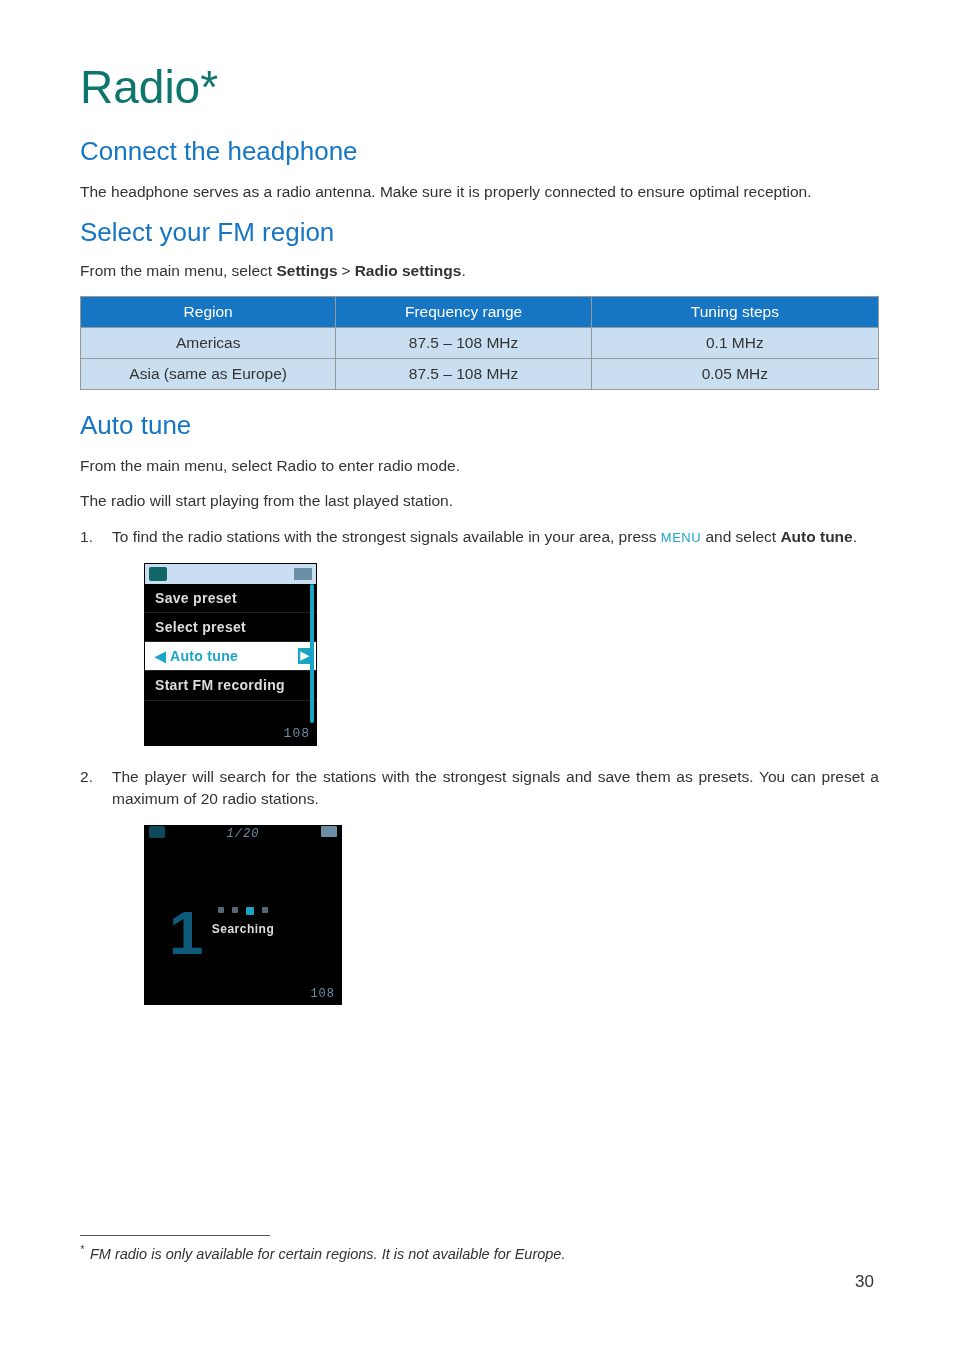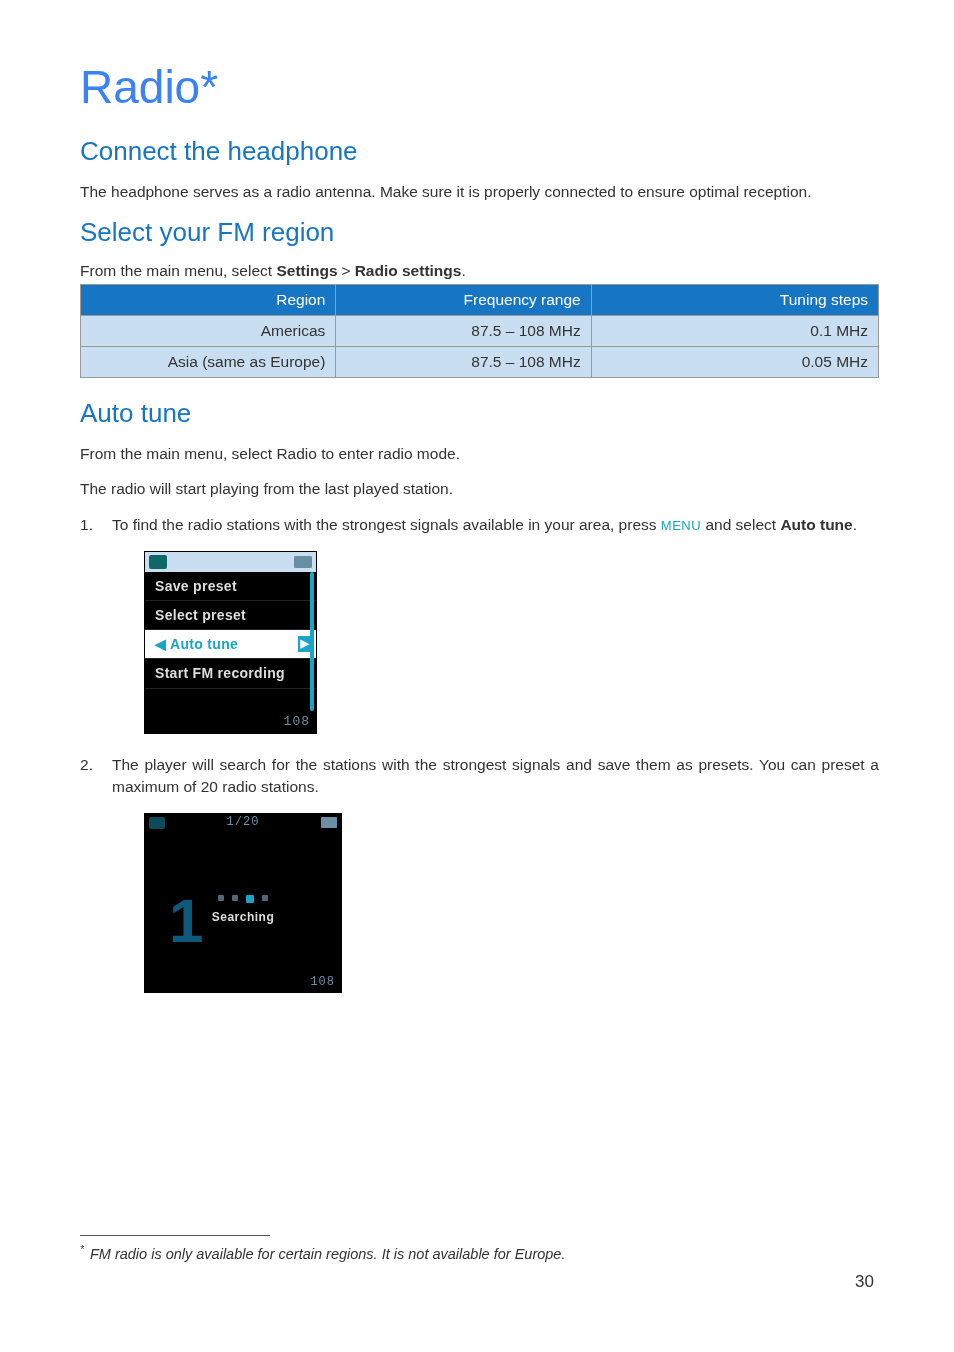--- a/index.html
+++ b/index.html
@@ -1,25 +1,25 @@
 <!DOCTYPE html>
 <html><head>
   <meta charset="utf-8">
   <style>
     * { box-sizing: border-box; margin: 0; padding: 0; }
     body { width: 954px; height: 1352px; background: #fff; font-family: Arial, Helvetica, sans-serif; color: #333; position: relative; }
     .page { padding: 60px 75px 30px 80px; }
-    h1.title { color: #3b82f6; font-weight: 400; font-size: 46px; margin-bottom: 22px; }
+    h1.title { color: #0f766e; font-weight: 400; font-size: 46px; margin-bottom: 22px; }
     h2.section { color: #1776c3; font-weight: 400; font-size: 26px; margin-top: 8px; margin-bottom: 14px; }
     p.body { font-size: 15.5px; color: #333; margin-bottom: 14px; line-height: 1.4; }
-    .nav-hint { font-size: 15.5px; margin-bottom: 4px; }
+    .nav-hint { font-size: 15.5px; margin-bottom: 16px; }
     .nav-hint .bold { font-weight: 600; }
     .nav-hint .gt { margin: 0 4px; }
     table.region { border-collapse: collapse; width: 100%; margin-top: 2px; margin-bottom: 20px; border: 1px solid #999; }
-    table.region th, table.region td { border: 1px solid #999; padding: 6px 10px; text-align: right; font-size: 15.5px; font-weight: 400; }
+    table.region th, table.region td { border: 1px solid #999; padding: 6px 10px; text-align: center; font-size: 15.5px; font-weight: 400; }
     table.region th { background: #1776c3; color: #fff; }
     table.region td { background: #c9dff1; }
     .col1 { width: 32%; }
     .col2 { width: 32%; }
     .col3 { width: 36%; }
     ol.steps { list-style: none; counter-reset: step; margin-top: 12px; }
     ol.steps > li { counter-increment: step; position: relative; padding-left: 32px; font-size: 15.5px; line-height: 1.45; margin-bottom: 10px; text-align: justify; }
     ol.steps > li::before { content: counter(step) "."; position: absolute; left: 0; top: 0; }
     ol.steps .bold { font-weight: 600; }
     ol.steps .menu-label { color: #1aa5c6; font-size: 13px; letter-spacing: 0.5px; }
@@ -32,21 +32,21 @@
     .dev-body { background: #000; padding: 0; }
     .dev-item { padding: 4px 10px; font-size: 14px; font-weight: 700; color: #ddd; border-bottom: 1px solid #222; letter-spacing: 0.3px; }
     .dev-item.selected { background: #fff; color: #1aa5c6; display:flex; align-items:center; justify-content:space-between; padding-right:4px; }
     .dev-item.selected .left-block { display:flex; align-items:center; gap:4px; }
     .sel-arrow-box { width: 14px; height: 16px; background:#1aa5c6; display:flex; align-items:center; justify-content:center; color:#fff; font-size:11px; }
     .dev-scroll { position:relative; }
     .dev-scroll::after { content:""; position:absolute; right:2px; top:0; width:4px; height:100%; background:#1aa5c6; border-radius:2px; }
     .dev-footer { height: 22px; background: #000; text-align: right; padding: 2px 6px; font-size: 13px; color: #6c8fa5; font-family: "Courier New", monospace; letter-spacing:1px; }
     
     .dev2 { width: 198px; border: 1px solid #000; background: #000; color: #fff; position: relative; }
-    .dev2-status { height: 18px; background: #000; display:flex; align-items:center; justify-content:space-between; padding:0 4px; }
+    .dev2-status { height: 18px; background: #000; display:flex; justify-content:space-between; padding:0 4px;font-style:italic; }
     .dev2-status .sl { width:16px; height:12px; background:#0e4a5a; border-radius:2px; }
     .dev2-status .sc { color:#6c8fa5; font-size:12px; font-family:"Courier New",monospace; letter-spacing:1px; }
     .dev2-status .sr { width:16px; height:11px; background:#6c8fa5; border-radius:1px; }
     .dev2-body { height: 140px; background: #000; position:relative; display:flex; align-items:center; justify-content:center; flex-direction:column; }
     .big-num { position:absolute; left:24px; top:44px; font-size:62px; font-weight:700; color:#0e5a7a; font-family:"Arial Narrow",Arial,sans-serif; }
     .dots { display:flex; gap:8px; margin-bottom: 6px; margin-top: 18px; position:relative; z-index:2; }
     .dot { width:6px; height:6px; background:#3a6; border-radius:1px; }
     .dot.dim { background:#567; }
     .dot.active { background:#1aa5c6; width:8px; height:8px; }
     .searching { font-size:12px; font-weight:700; color:#ddd; letter-spacing:0.5px; position:relative; z-index:2; }

